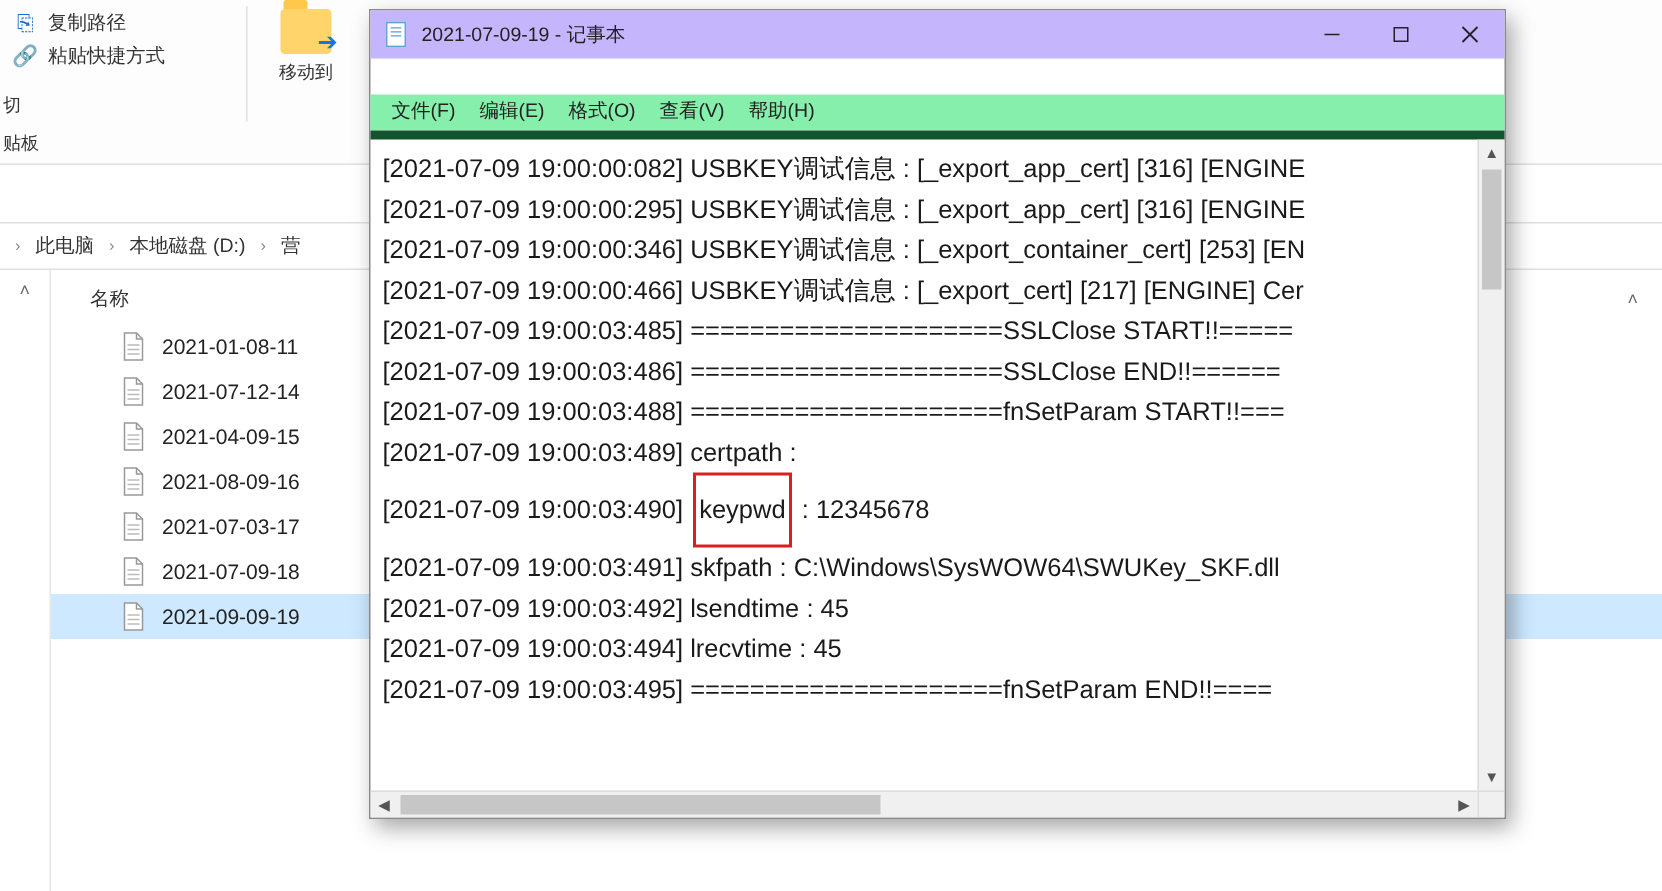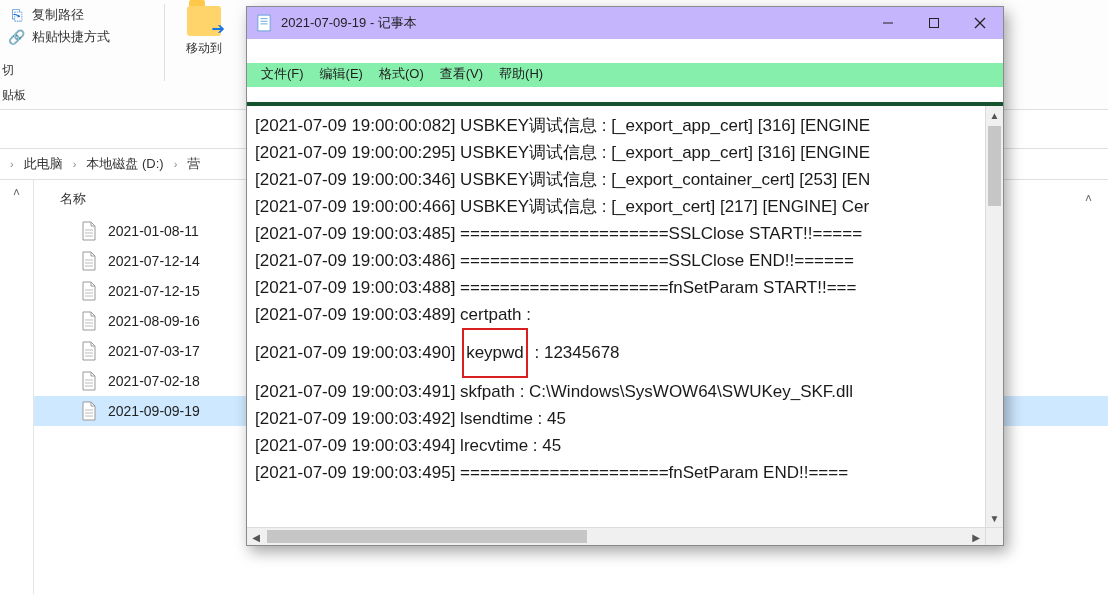--- a/index.html
+++ b/index.html
@@ -199,23 +199,22 @@
       font-size: 13px;
       color: #222;
       background: #86efac;
       margin-top: 24px;
     }
     .np-menubar .mi { padding: 2px 6px; }
 
     .np-content-wrap {
       flex: 1;
       position: relative;
-      border-top: 4px solid #14532d;
+      border-top: 6px solid #14532d;
       overflow: hidden;
-      margin-top: 15px;
     }
     .np-content {
       position: absolute;
       inset: 0 18px 18px 0;
       padding: 6px 8px;
       font-size: 17px;
       line-height: 27px;
       color: #1a1a1a;
       white-space: nowrap;
       overflow: hidden;
@@ -357,21 +356,21 @@
           <div class="file-row">
             <span class="file-ic">
               <svg class="doc-svg" viewBox="0 0 16 20">
                 <path d="M2 1 h8 l4 4 v14 h-12 z" fill="#fff" stroke="#999" stroke-width="1"></path>
                 <path d="M10 1 v4 h4" fill="none" stroke="#999" stroke-width="1"></path>
                 <line x1="4" y1="9" x2="12" y2="9" stroke="#bbb" stroke-width="1"></line>
                 <line x1="4" y1="12" x2="12" y2="12" stroke="#bbb" stroke-width="1"></line>
                 <line x1="4" y1="15" x2="12" y2="15" stroke="#bbb" stroke-width="1"></line>
               </svg>
             </span>
-            <span>2021-07-12-15</span>
+            <span>2021-04-09-15</span>
           </div>
           <div class="file-row">
             <span class="file-ic">
               <svg class="doc-svg" viewBox="0 0 16 20">
                 <path d="M2 1 h8 l4 4 v14 h-12 z" fill="#fff" stroke="#999" stroke-width="1"></path>
                 <path d="M10 1 v4 h4" fill="none" stroke="#999" stroke-width="1"></path>
                 <line x1="4" y1="9" x2="12" y2="9" stroke="#bbb" stroke-width="1"></line>
                 <line x1="4" y1="12" x2="12" y2="12" stroke="#bbb" stroke-width="1"></line>
                 <line x1="4" y1="15" x2="12" y2="15" stroke="#bbb" stroke-width="1"></line>
               </svg>
@@ -393,21 +392,21 @@
           <div class="file-row">
             <span class="file-ic">
               <svg class="doc-svg" viewBox="0 0 16 20">
                 <path d="M2 1 h8 l4 4 v14 h-12 z" fill="#fff" stroke="#999" stroke-width="1"></path>
                 <path d="M10 1 v4 h4" fill="none" stroke="#999" stroke-width="1"></path>
                 <line x1="4" y1="9" x2="12" y2="9" stroke="#bbb" stroke-width="1"></line>
                 <line x1="4" y1="12" x2="12" y2="12" stroke="#bbb" stroke-width="1"></line>
                 <line x1="4" y1="15" x2="12" y2="15" stroke="#bbb" stroke-width="1"></line>
               </svg>
             </span>
-            <span>2021-07-02-18</span>
+            <span>2021-07-09-18</span>
           </div>
           <div class="file-row selected">
             <span class="file-ic">
               <svg class="doc-svg" viewBox="0 0 16 20">
                 <path d="M2 1 h8 l4 4 v14 h-12 z" fill="#fff" stroke="#999" stroke-width="1"></path>
                 <path d="M10 1 v4 h4" fill="none" stroke="#999" stroke-width="1"></path>
                 <line x1="4" y1="9" x2="12" y2="9" stroke="#bbb" stroke-width="1"></line>
                 <line x1="4" y1="12" x2="12" y2="12" stroke="#bbb" stroke-width="1"></line>
                 <line x1="4" y1="15" x2="12" y2="15" stroke="#bbb" stroke-width="1"></line>
               </svg>

